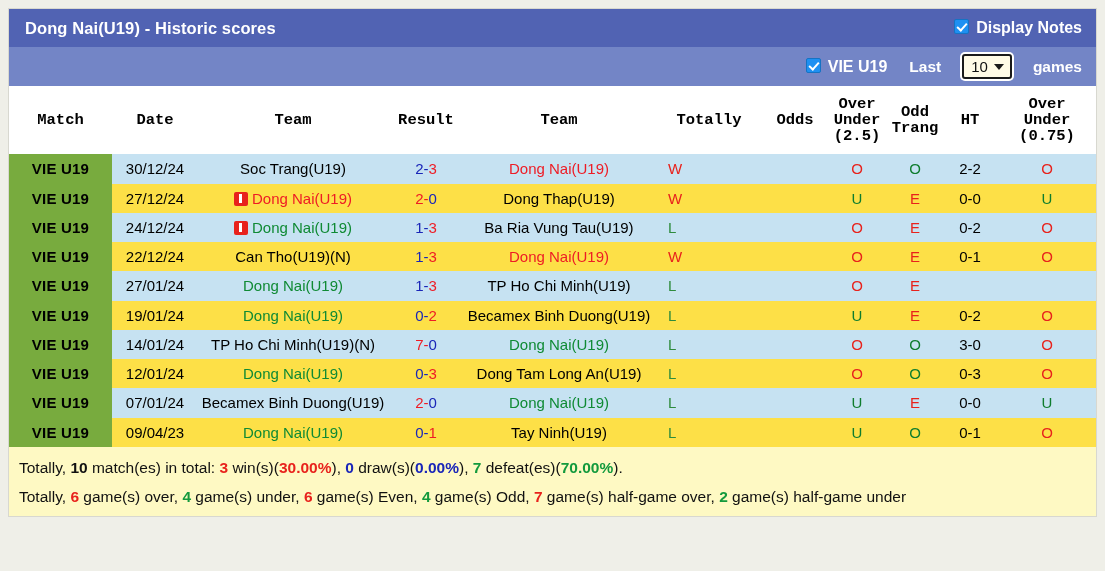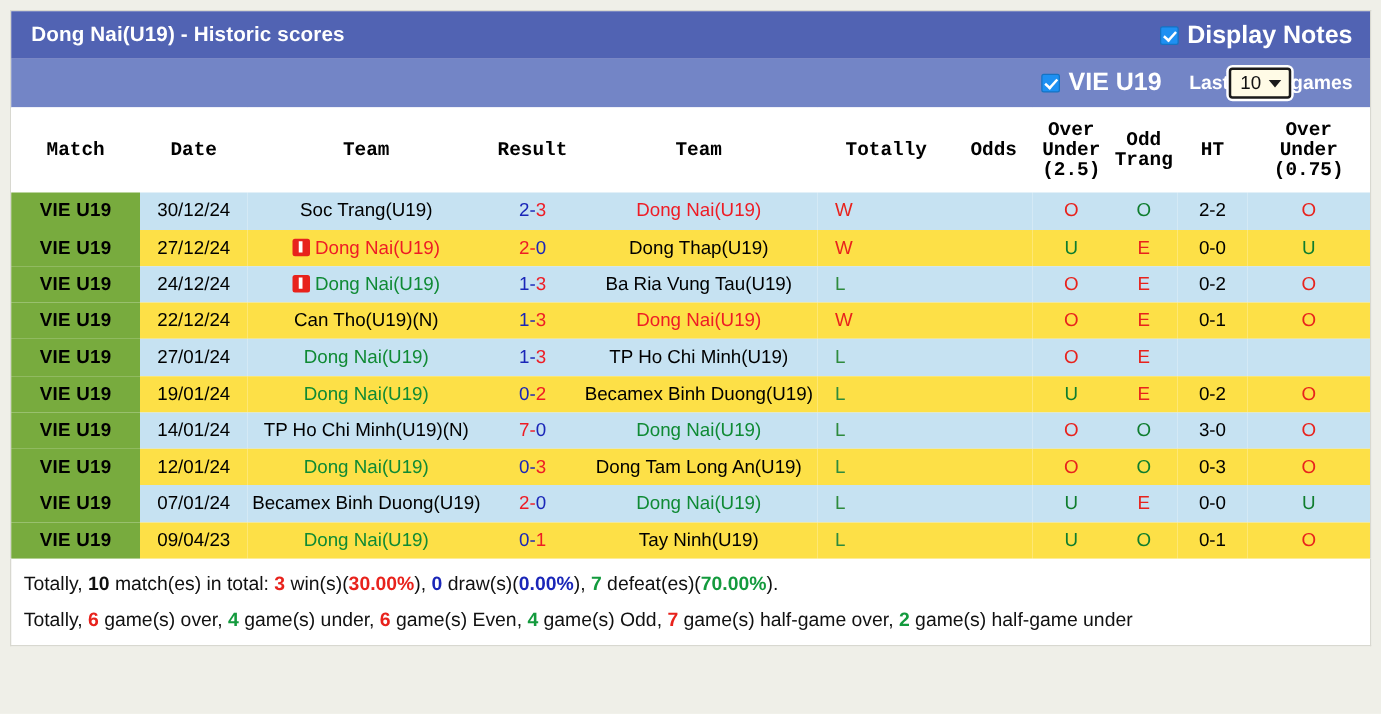--- a/index.html
+++ b/index.html
@@ -33,24 +33,24 @@
   }
   .bar-top .title {
     font-size: 16.5px;
     font-weight: bold;
     letter-spacing: .1px;
     white-space: nowrap;
   }
   .bar-top .spacer, .bar-sub .spacer { flex: 1 1 auto; }
   .opt {
     display: flex;
-    align-items: center;
+    align-items: flex-start;
     gap: 7px;
     color: #ffffff;
-    font-size: 20px;
+    font-size: 16px;
     font-weight: bold;
     white-space: nowrap;
   }
   .bar-sub {
     background: #7385c6;
     height: 39px;
     display: flex;
     align-items: center;
     padding: 0 14px 0 16px;
     gap: 22px;
@@ -69,21 +69,21 @@
     position: absolute;
     left: 4px; top: 1px;
     width: 4px; height: 8px;
     border: solid #ffffff;
     border-width: 0 2px 2px 0;
     transform: rotate(42deg);
   }
   .last-wrap {
     display: flex;
     align-items: center;
-    gap: 0;
+    gap: 21px;
     color: #ffffff;
     font-size: 15.5px;
     font-weight: bold;
   }
   .sel {
     display: inline-flex;
     align-items: center;
     gap: 6px;
     background: #fffbe6;
     border: 2px solid #1a1a1a;
@@ -170,21 +170,21 @@
   .ou-o { color: #e8221c; }
   .ou-u { color: #0f7d2e; }
   .oe-o { color: #0f7d2e; }
   .oe-e { color: #e8221c; }
   .wl-w { color: #e8221c; }
   .wl-l { color: #2e8b3d; }
 
   
   .footer {
     width: 1089px;
-    background: #ffffff;
+    background: #fef9c3;
     border: 1px solid #d8d8d0;
     border-top: none;
     padding: 6px 0 4px 0;
   }
   .f-line {
     font-size: 15.5px;
     color: #111111;
     padding: 5px 0 5px 10px;
     line-height: 1.25;
     white-space: nowrap;

